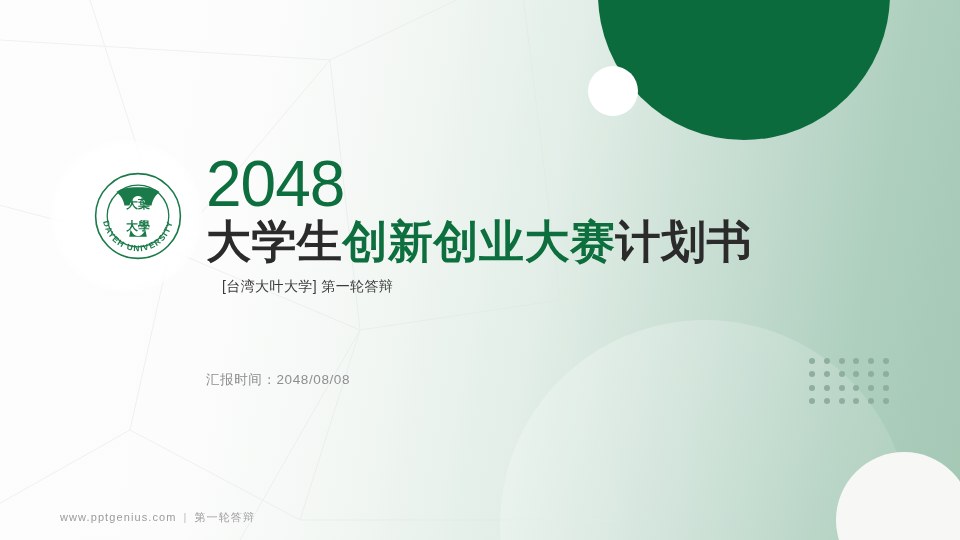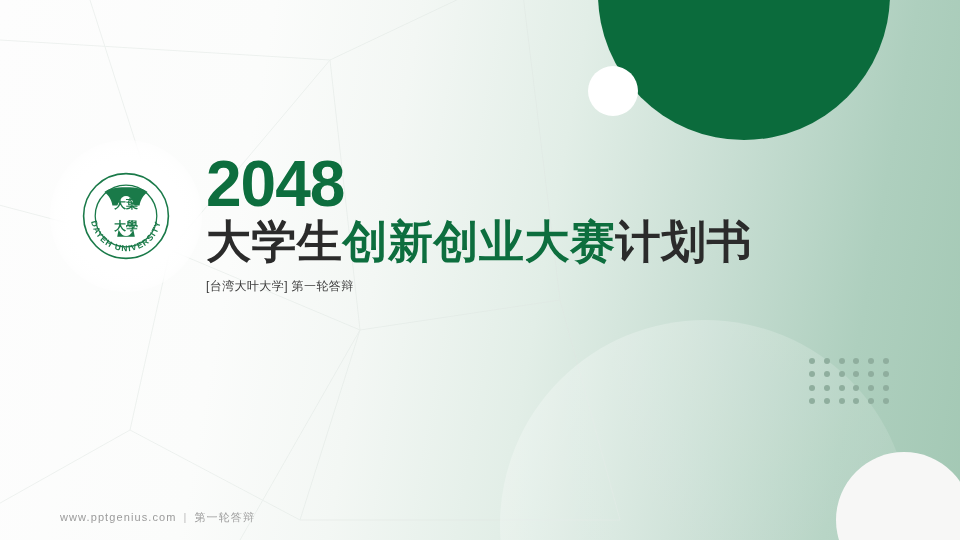--- a/index.html
+++ b/index.html
@@ -38,38 +38,38 @@
     position:absolute;border-radius:50%;
     background:radial-gradient(circle,#ffffff 52%,rgba(255,255,255,.82) 66%,rgba(255,255,255,0) 78%);
   }
 
   .dot-grid{position:absolute;display:grid;grid-template-columns:repeat(6,1fr);
     grid-template-rows:repeat(4,1fr);gap:0;}
   .dot-grid i{display:block;width:6px;height:6px;border-radius:50%;
     background:#8fae9e;justify-self:center;align-self:center;}
 
   
-  #logo{position:absolute;left:78px;top:168px;width:96px;height:96px;}
+  #logo{position:absolute;left:90px;top:168px;width:96px;height:96px;}
   #logo svg{display:block;width:96px;height:96px;}
 
   
   #headline{position:absolute;left:206px;top:155px;width:620px;}
   .year{
-    font-size:64px;font-weight:bold;line-height:.92;color:#0d6e3e;
+    font-size:64px;font-weight:normal;line-height:.92;color:#0d6e3e;
     letter-spacing:-1px;font-family:"Liberation Sans","DejaVu Sans",sans-serif;
   }
   .main-title{
     margin-top:4px;font-size:45px;font-weight:bold;line-height:1.06;
     letter-spacing:.5px;white-space:nowrap;
     font-family:"Liberation Sans","DejaVu Sans",sans-serif;
   }
   .main-title .dark{color:#2b2b2b;}
   .main-title .green{color:#0d6e3e;}
   .subtitle{
-    margin-top:12px;font-size:12px;color:#3b3b3b;letter-spacing:.4px;
+    margin-top:12px;font-size:14px;color:#3b3b3b;letter-spacing:.4px;margin-left:16px;
   }
 
   #meta{position:absolute;left:206px;top:368px;font-size:13.5px;
     color:#8e8e8e;line-height:1.85;letter-spacing:.6px;}
 
   #footer{position:absolute;left:60px;top:510px;font-size:11px;
     color:#9b9b9b;letter-spacing:1.1px;}
   #footer .sep{margin:0 7px;color:#bdbdbd;}
 </style>
 </head>
@@ -162,19 +162,20 @@
     </svg>
   </div>
 
   <div id="headline">
     <div class="year">2048</div>
     <div class="main-title"><span class="dark">大学生</span><span class="green">创新创业大赛</span><span class="dark">计划书</span></div>
     <div class="subtitle">[台湾大叶大学] 第一轮答辩</div>
   </div>
 
   <div id="meta">
+    <div>汇报时间：2048/08/08</div>
   </div>
 
   <div id="footer">
     <span>www.pptgenius.com</span><span class="sep">|</span><span>第一轮答辩</span>
   </div>
 
 </div>
 
 </body></html>

